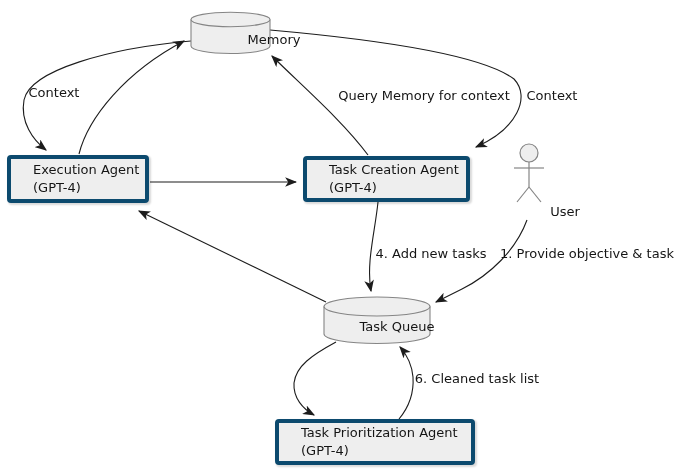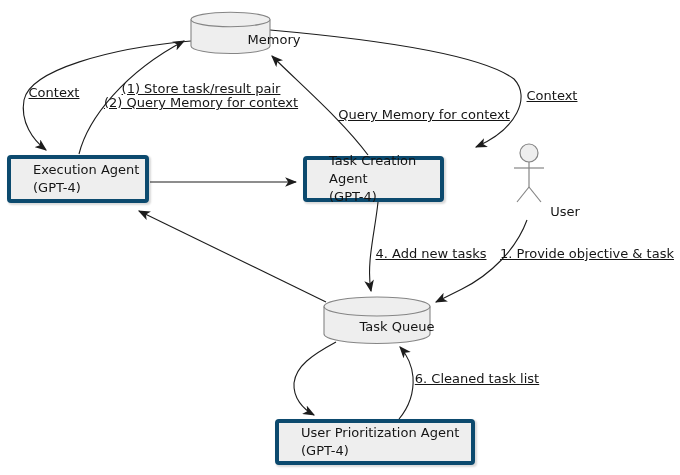--- a/index.html
+++ b/index.html
@@ -9,21 +9,21 @@
   }
   .canvas > svg{position:absolute;left:0;top:0;}
   .node{
     position:absolute;background:#eeeeee;border:4px solid #0c4a6e;border-radius:4px;
     display:flex;flex-direction:column;justify-content:center;
     padding-left:22px;font-size:13px;line-height:18px;box-sizing:border-box;
     box-shadow:1.5px 1.5px 2px rgba(0,0,0,0.15);
   }
   .lbl{
     position:absolute;transform:translate(-50%,-50%);
-    white-space:nowrap;font-size:13px;line-height:14px;text-decoration:underline;
+    white-space:nowrap;font-size:13px;line-height:14px;
   }
   .lbl.multi{text-align:center;}
   .shape-lbl{
     position:absolute;transform:translate(-50%,-50%);
     white-space:nowrap;font-size:13px;
   }
 </style>
 </head>
 <body>
 
@@ -66,40 +66,36 @@
       <line x1="529" y1="187" x2="517" y2="202"></line>
       <line x1="529" y1="187" x2="541" y2="202"></line>
     </g>
   </svg>
 
   <div class="node" style="left:7px;top:155px;width:142px;height:48px;">
     <div>Execution Agent</div>
     <div>(GPT-4)</div>
   </div>
 
-  <div class="node" style="left:303px;top:156px;width:141px;height:46px;">
+  <div class="node" style="left:303px;top:156px;width:167px;height:46px;">
     <div>Task Creation Agent</div>
     <div>(GPT-4)</div>
   </div>
 
   <div class="node" style="left:275px;top:419px;width:200px;height:46px;">
-    <div>User Prioritization Agent</div>
+    <div>Task Prioritization Agent</div>
     <div>(GPT-4)</div>
   </div>
 
   <div class="shape-lbl" style="left:230px;top:39px;margin-left:44px;">Memory</div>
   <div class="shape-lbl" style="left:397px;top:326px;">Task Queue</div>
   <div class="shape-lbl" style="left:529px;top:211px;margin-left:36px;">User</div>
 
   <div class="lbl" style="left:54px;top:93px;">Context</div>
 
-  <div class="lbl multi" style="left:201px;top:96px;">
-    <div>(1) Store task/result pair</div>
-    <div>(2) Query Memory for context</div>
-  </div>
 
-  <div class="lbl" style="left:424px;top:96px;margin-top:19px;">Query Memory for context</div>
+  <div class="lbl" style="left:424px;top:96px;">Query Memory for context</div>
   <div class="lbl" style="left:552px;top:96px;">Context</div>
   <div class="lbl" style="left:431px;top:254px;">4. Add new tasks</div>
   <div class="lbl" style="left:587px;top:254px;">1. Provide objective &amp; task</div>
   <div class="lbl" style="left:477px;top:379px;">6. Cleaned task list</div>
 
 </div>
 
 </body></html>

